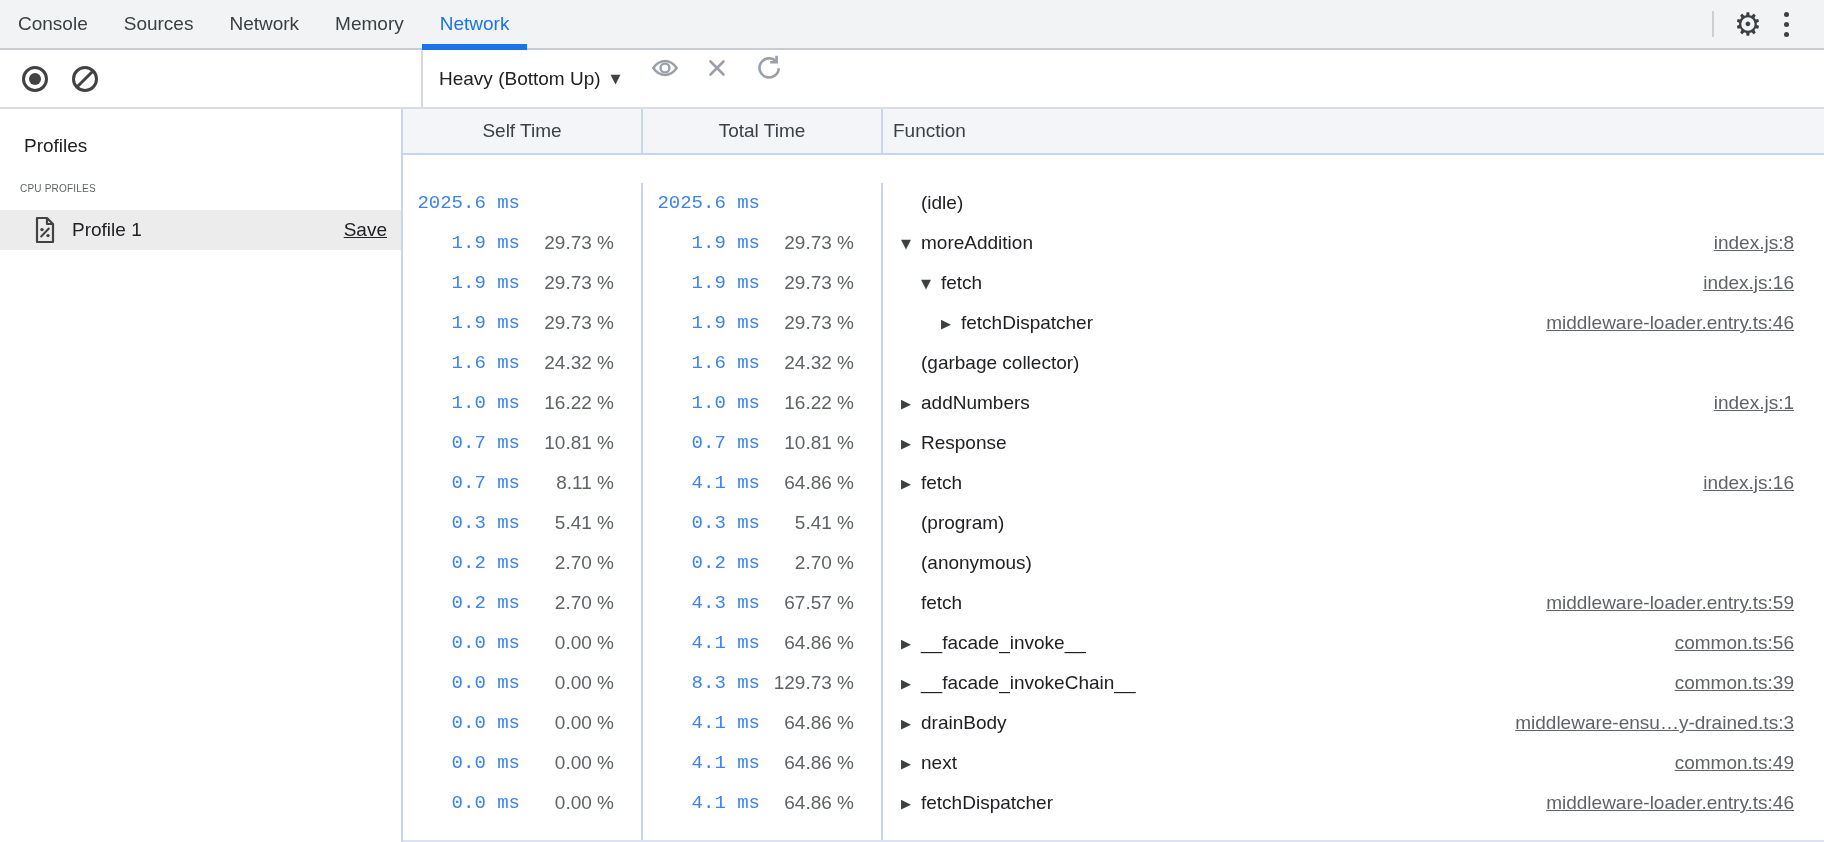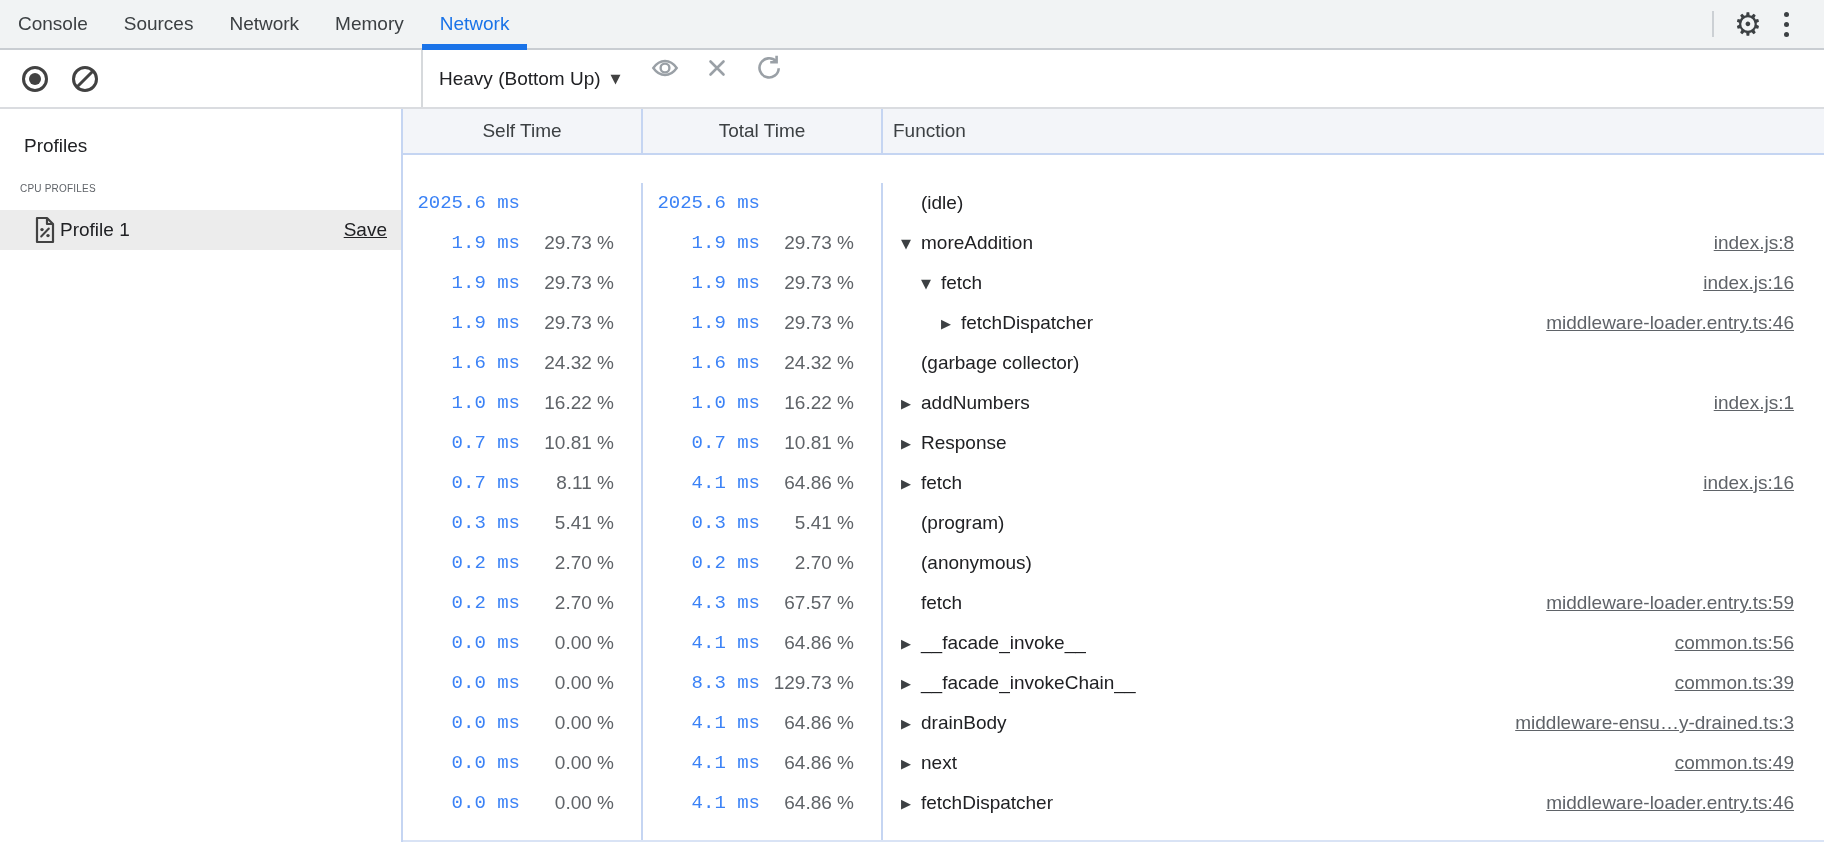--- a/index.html
+++ b/index.html
@@ -42,21 +42,21 @@
     justify-content:center;cursor:pointer;}
   .tb2-icon.first{margin-left:26px;}
   .tb2-icon + .tb2-icon{margin-left:16px;}
 
   
   .content{flex:1;display:flex;min-height:0;}
   .sidebar{width:401px;flex:0 0 auto;border-right:2px solid #c5d5f2;background:#fff;}
   .profiles-title{margin:26px 0 0 24px;font-size:19px;color:#202124;}
   .cpu-title{margin:26px 0 16px 20px;font-size:10px;color:#5f6368;letter-spacing:.2px;}
   .profile-item{height:40px;background:#ececec;display:flex;align-items:center;padding:0 14px 0 34px;
-    gap:4px;cursor:pointer;}
+    gap:16px;cursor:pointer;}
   .profile-label{font-size:19px;color:#202124;}
   .save-link{margin-left:auto;font-size:19px;color:#202124;text-decoration:underline;cursor:pointer;}
 
   
   .grid{flex:1;min-width:0;display:flex;flex-direction:column;border-bottom:2px solid #d9e3f5;gap:28px;}
   .grid-header{height:44px;flex:0 0 auto;background:#f3f5f9;border-bottom:2px solid #c5d5f2;
     display:flex;font-size:19px;color:#3c4043;}
   .gh{display:flex;align-items:center;justify-content:center;cursor:pointer;}
   .gh.c-time{width:238px;flex:0 0 auto;border-right:2px solid #c5d5f2;}
   .gh.c-fn{flex:1;justify-content:flex-start;padding-left:10px;}

